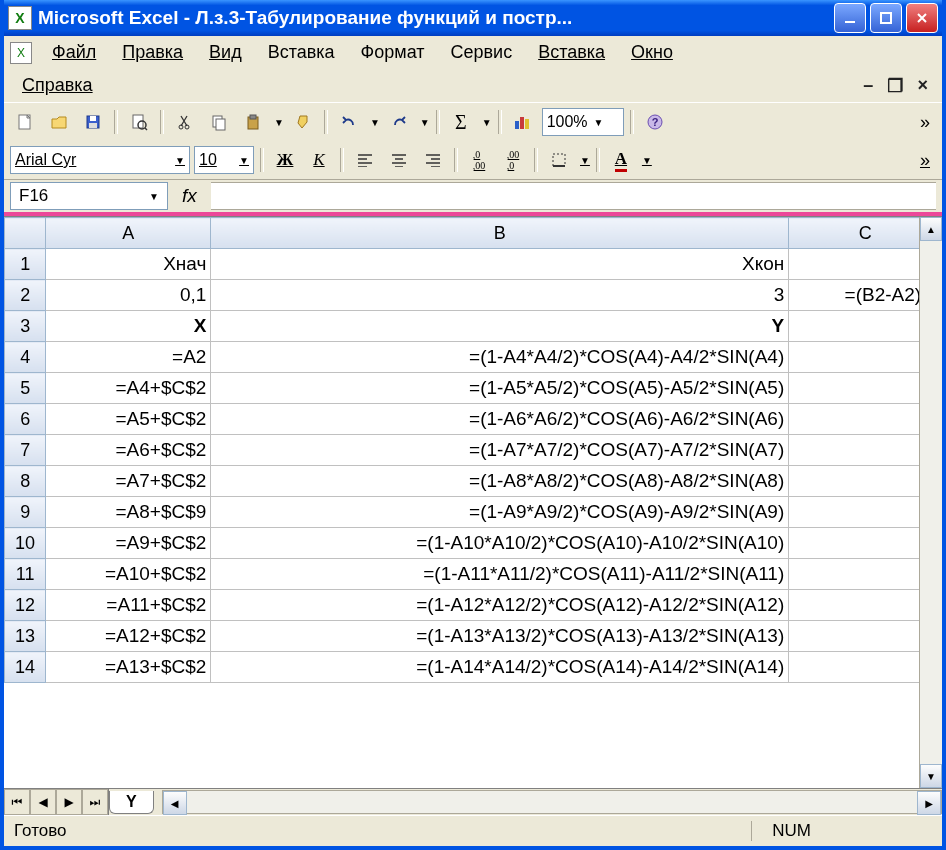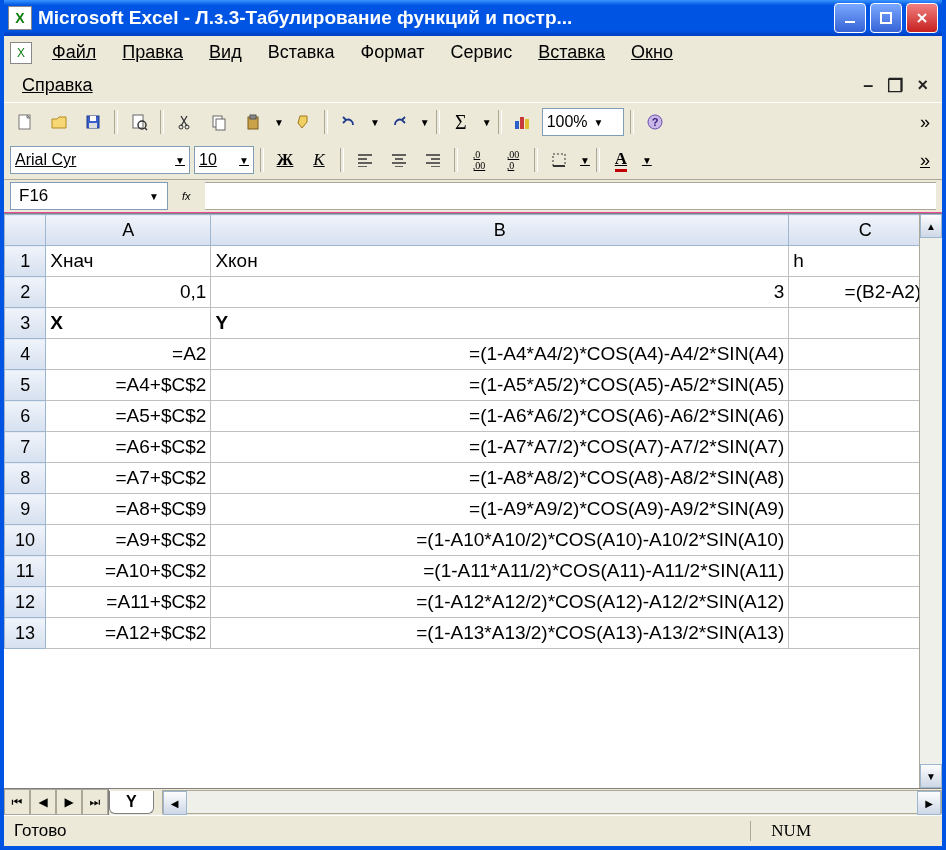--- a/index.html
+++ b/index.html
@@ -159,35 +159,35 @@
     border-radius: 3px;
     font-size: 17px;
     font-family: "Times New Roman", serif;
   }
   .formula-bar {
     display: flex;
     align-items: center;
     padding: 2px 6px;
     gap: 4px;
     border-top: 1px solid #aca899;
-    border-bottom: 1px solid #ec4899;
+    border-bottom: 4px solid #ec4899;
     background: #ece9d8;
   }
   .name-box {
     width: 140px;
     height: 26px;
     border: 1px solid #7f9db9;
     background: #fff;
     display: flex;
     align-items: center;
     padding: 0 8px;
     font-size: 17px;
   }
   .name-box .arrow { margin-left: auto; font-size: 10px; }
-  .fx-label { font-style: italic; font-size: 11px; padding: 0 10px; }
+  .fx-label { font-style: italic; font-size: 19px; padding: 0 10px; }
   .formula-input { flex: 1; height: 26px; background: #fff; border: 1px solid #aca899; border-left: none; border-right: none; }
   .grid-wrap {
     flex: 1;
     overflow: hidden;
     background: #fff;
     display: flex;
     flex-direction: column;
     border-top: 1px solid #808080;
     position: relative;
   }
@@ -211,21 +211,21 @@
     font-weight: normal;
     text-align: center;
     border: 1px solid #9eb6ce;
     font-size: 18px;
   }
   .grid th.row-h {
     width: 36px;
     text-align: center;
   }
   .grid td { text-align: right; }
-  .grid .center { text-align: left; margin-top: 10px; }
+  .grid .center { text-align: right; margin-top: 10px; }
   .col-A { width: 160px; }
   .col-B { width: 560px; }
   .col-C { width: 148px; }
   .grid-side {
     position: absolute;
     right: 0;
     top: 0;
     bottom: 0;
     width: 22px;
     background: #ece9d8;
@@ -284,21 +284,21 @@
   }
   .statusbar {
     height: 30px;
     background: #ece9d8;
     border-top: 1px solid #fff;
     display: flex;
     align-items: center;
     padding: 0 10px;
     font-size: 17px;
   }
-  .status-cell { padding: 0 20px; border-left: 1px solid #aca899; font-family: Liberation Serif, serif; }
+  .status-cell { padding: 0 20px; border-left: 1px solid #aca899; }
   svg { display: block; }
 </style>
 </head>
 <body>
 
 <div class="window">
 
   <div class="titlebar">
     <div class="app-icon">X</div>
     <div class="title">Microsoft Excel - Л.з.3-Табулирование функций и постр...</div>
@@ -576,20 +576,26 @@
             <td>=A11+$C$2</td>
             <td>=(1-A12*A12/2)*COS(A12)-A12/2*SIN(A12)</td>
             <td></td>
           </tr>
           <tr>
             <th class="row-h">13</th>
             <td>=A12+$C$2</td>
             <td>=(1-A13*A13/2)*COS(A13)-A13/2*SIN(A13)</td>
             <td></td>
           </tr>
+          <tr>
+            <th class="row-h">14</th>
+            <td>=A13+$C$2</td>
+            <td>=(1-A14*A14/2)*COS(A14)-A14/2*SIN(A14)</td>
+            <td></td>
+          </tr>
         </tbody>
     </table>
     <div class="grid-side">
       <div class="scroll-btn">▲</div>
       <div class="scroll-track"></div>
       <div class="scroll-btn">▼</div>
     </div>
   </div>
 
   <div class="sheet-tabs">

